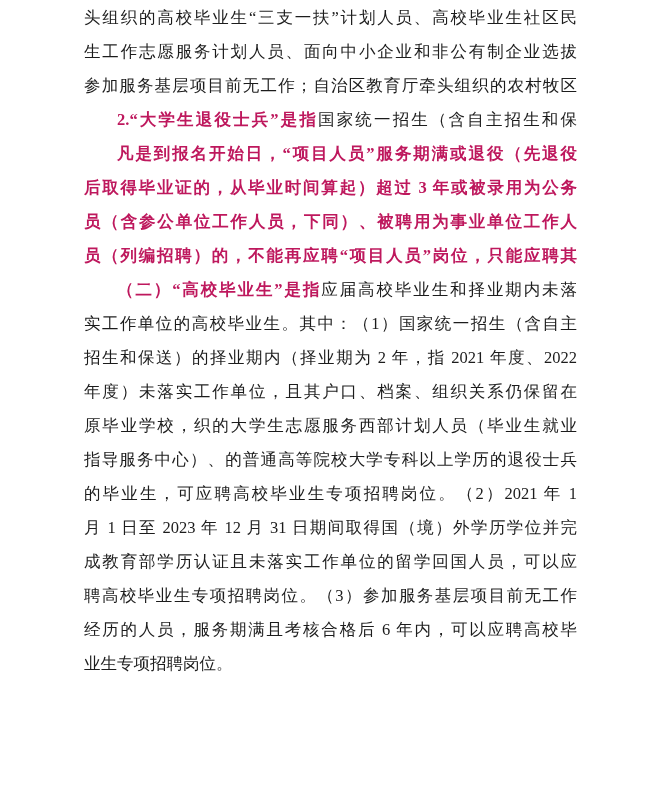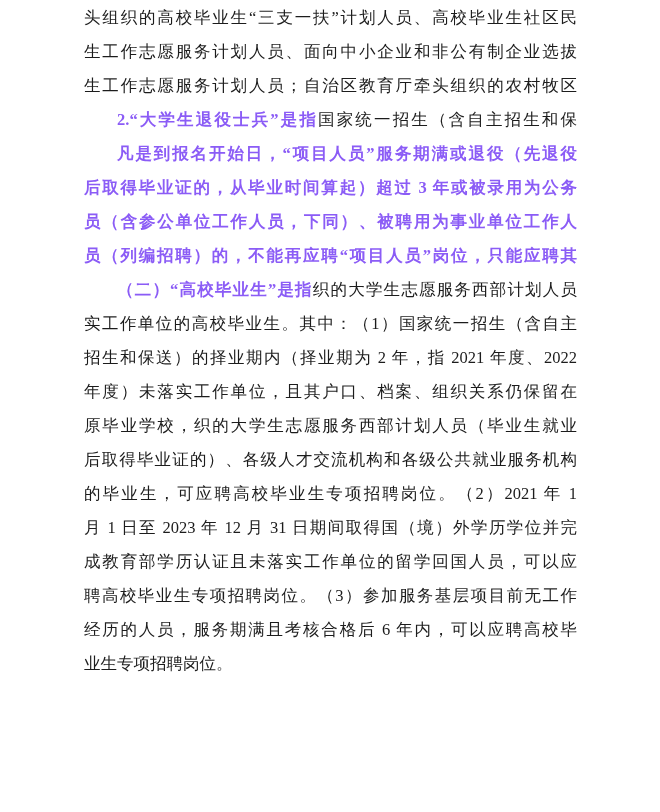--- a/index.html
+++ b/index.html
@@ -33,43 +33,43 @@
   }
   .line.short {
     text-align-last: left;
   }
   .line.indent {
     text-indent: 2em;
   }
   .seg { font-weight: normal; }
   .seg.bold {
     font-weight: bold;
-    color: #8b5cf6;
+    color: #be185d;
     margin-top: 15px;
   }
 </style>
 </head>
 <body>
 
 <div class="page">
   <div class="doc-body" id="doc-body">
       <div class="line"><span class="seg">头组织的高校毕业生“三支一扶”计划人员、高校毕业生社区民</span></div>
       <div class="line"><span class="seg">生工作志愿服务计划人员、面向中小企业和非公有制企业选拔</span></div>
-      <div class="line"><span class="seg">生工作志愿服务计划人员；自治区教育厅牵头组织的农村牧区</span></div>
+      <div class="line"><span class="seg">参加服务基层项目前无工作；自治区教育厅牵头组织的农村牧区</span></div>
       <div class="line indent"><span class="seg bold">2.“大学生退役士兵”是指</span><span class="seg">国家统一招生（含自主招生和保</span></div>
       <div class="line indent"><span class="seg bold">凡是到报名开始日，“项目人员”服务期满或退役（先退役</span></div>
       <div class="line"><span class="seg bold">后取得毕业证的，从毕业时间算起）超过 3 年或被录用为公务</span></div>
       <div class="line"><span class="seg bold">员（含参公单位工作人员，下同）、被聘用为事业单位工作人</span></div>
       <div class="line"><span class="seg bold">员（列编招聘）的，不能再应聘“项目人员”岗位，只能应聘其</span></div>
-      <div class="line indent"><span class="seg bold">（二）“高校毕业生”是指</span><span class="seg">织的大学生志愿服务西部计划人员</span></div>
+      <div class="line indent"><span class="seg bold">（二）“高校毕业生”是指</span><span class="seg">应届高校毕业生和择业期内未落</span></div>
       <div class="line"><span class="seg">实工作单位的高校毕业生。其中：（1）国家统一招生（含自主</span></div>
       <div class="line"><span class="seg">招生和保送）的择业期内（择业期为 2 年，指 2021 年度、2022</span></div>
       <div class="line"><span class="seg">年度）未落实工作单位，且其户口、档案、组织关系仍保留在</span></div>
       <div class="line"><span class="seg">原毕业学校，织的大学生志愿服务西部计划人员（毕业生就业</span></div>
-      <div class="line"><span class="seg">后取得毕业证的）、各级人才交流机构和各级公共就业服务机构</span></div>
+      <div class="line"><span class="seg">指导服务中心）、的普通高等院校大学专科以上学历的退役士兵</span></div>
       <div class="line"><span class="seg">的毕业生，可应聘高校毕业生专项招聘岗位。（2）2021 年 1</span></div>
       <div class="line"><span class="seg">月 1 日至 2023 年 12 月 31 日期间取得国（境）外学历学位并完</span></div>
       <div class="line"><span class="seg">成教育部学历认证且未落实工作单位的留学回国人员，可以应</span></div>
       <div class="line"><span class="seg">聘高校毕业生专项招聘岗位。（3）参加服务基层项目前无工作</span></div>
       <div class="line"><span class="seg">经历的人员，服务期满且考核合格后 6 年内，可以应聘高校毕</span></div>
       <div class="line short"><span class="seg">业生专项招聘岗位。</span></div>
     </div>
 </div>
 
 </body></html>

